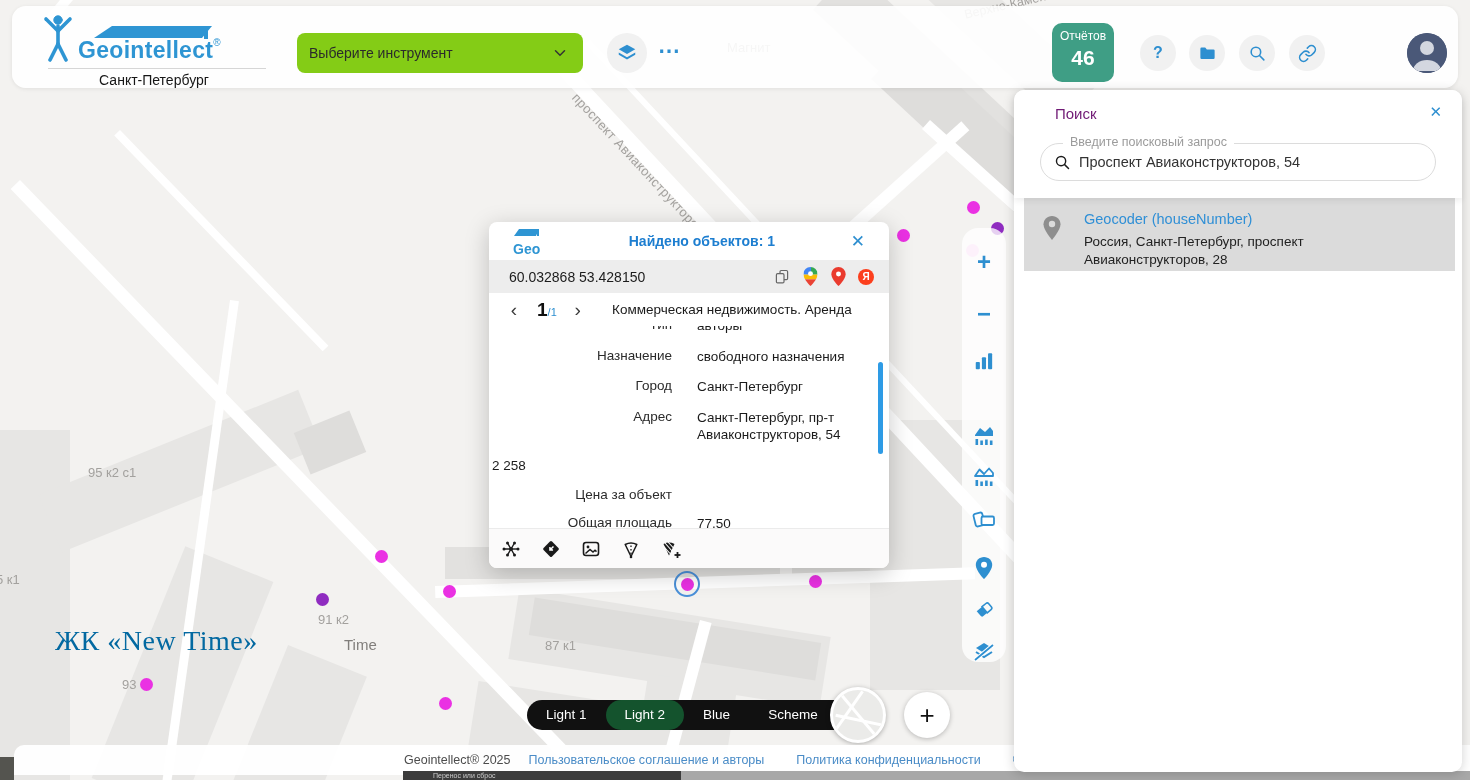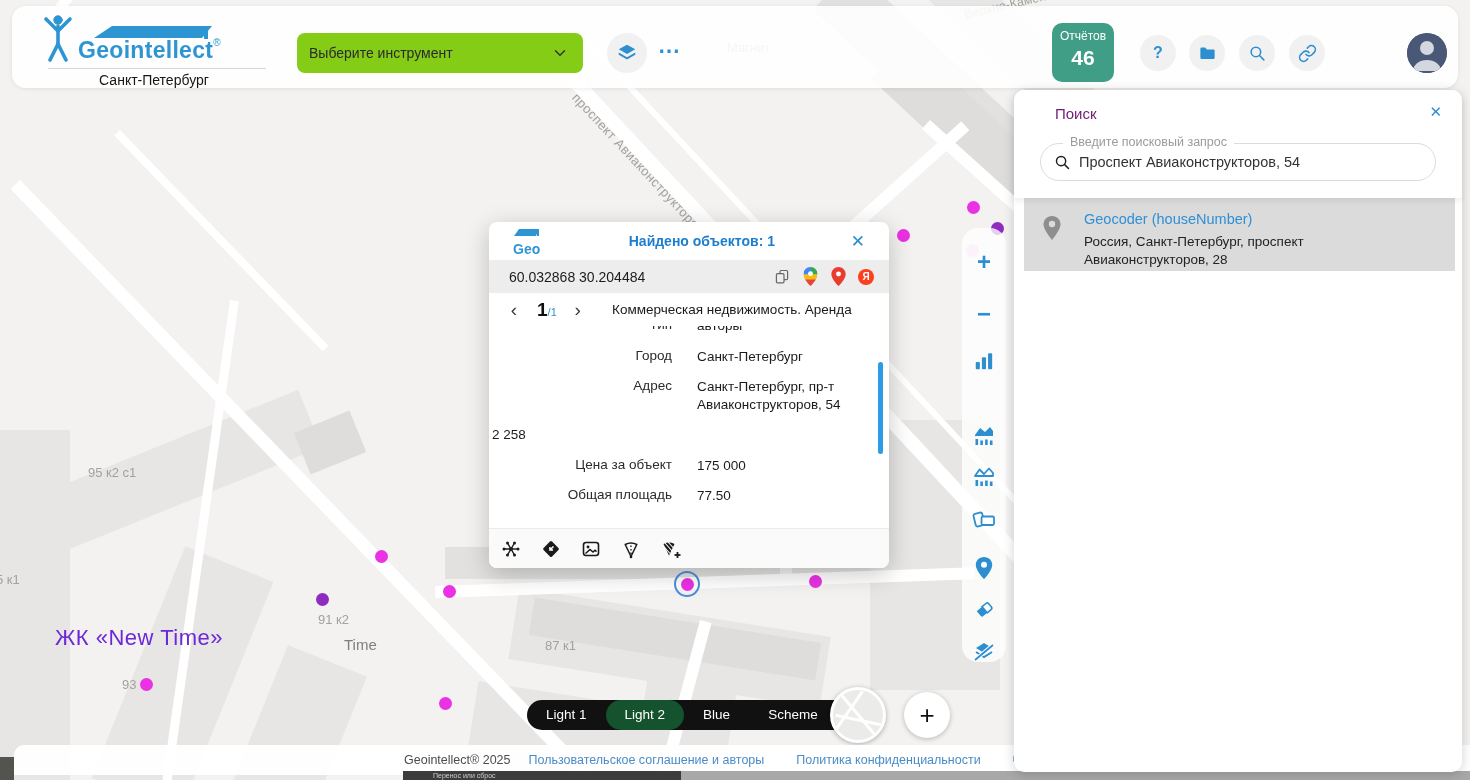--- a/index.html
+++ b/index.html
@@ -5,21 +5,21 @@
   * { margin:0; padding:0; box-sizing:border-box; }
   html,body { width:1470px; height:780px; overflow:hidden; font-family:"Liberation Sans", sans-serif; background:#f3f2f0; }
 
   
   .map { position:absolute; inset:0; background:#f3f2f0; z-index:0; }
   .bld { position:absolute; background:#e7e6e4; }
   .bld.dk { background:#dedddb; }
   .bld.md { background:#e2e1df; }
   .road { position:absolute; background:#ffffff; transform-origin:0 0; }
   .map-label { position:absolute; color:#a3a19e; font-size:13px; white-space:nowrap; }
-  .map-label.big { font-size:22px; color:#6d28d9; letter-spacing:.5px; }
+  .map-label.big { font-size:28px; color:#0369a1; letter-spacing:.5px;font-family:Liberation Serif, serif; }
   .map-label.poi { color:#807e7b; font-size:15px; }
   .marker { position:absolute; width:13px; height:13px; border-radius:50%; }
   .marker.magenta { background:#ea31e3; }
   .marker.purple { background:#8f2cc0; }
   .marker.pink { background:#f7c0ee; }
   .marker-ring { position:absolute; width:26px; height:26px; border:2px solid #4a90d9; border-radius:50%; background:transparent; }
 
   
   .header { position:absolute; left:12px; top:6px; right:12px; height:82px; background:rgba(255,255,255,.90);
             border-radius:14px; z-index:30; box-shadow:0 1px 4px rgba(0,0,0,.08); }
@@ -279,21 +279,21 @@
           <path d="M1 9 L6 2 L26 2 L23 9 Z" fill="#2e95d3"></path>
           <rect x="24" y="2" width="2" height="7" fill="#2e95d3"></rect>
         </svg>
       <span>Geo</span>
     </div>
     <div class="popup-title">Найдено объектов: 1</div>
     <div class="popup-close">✕</div>
   </div>
 
   <div class="coord-row">
-    <span class="coord-text">60.032868 30.204484</span>
+    <span class="coord-text">60.032868 53.428150</span>
     <span class="coord-icon">
       <svg width="16" height="17" viewBox="0 0 20 20">
           <rect x="7.5" y="2.5" width="9.5" height="11.5" rx="1.5" fill="none" stroke="#666" stroke-width="1.5"></rect>
           <rect x="3" y="6.5" width="9.5" height="11.5" rx="1.5" fill="#ededed" stroke="#666" stroke-width="1.5"></rect>
         </svg>
     </span>
     <span class="coord-icon">
       <svg width="15" height="19" viewBox="0 0 15 20">
           <defs>
             <clipPath id="gpin">
@@ -329,33 +329,36 @@
     <div class="popup-cat">Коммерческая недвижимость. Аренда</div>
   </div>
 
   <div class="fields">
     <div class="fields-inner">
       <div class="frow">
           <div class="flabel">Тип</div>
           <div class="fvalue">авторы</div>
         </div>
       <div class="frow">
+          <div class="flabel">Назначение</div>
+          <div class="fvalue">свободного назначения</div>
+        </div>
+      <div class="frow">
           <div class="flabel">Город</div>
           <div class="fvalue">Санкт-Петербург</div>
         </div>
       <div class="frow">
           <div class="flabel">Адрес</div>
           <div class="fvalue">Санкт-Петербург, пр-т Авиаконструкторов, 54</div>
         </div>
       <div class="frow">
           <div class="fvalue">2 258</div>
         </div>
       <div class="frow">
           <div class="flabel">Цена за объект</div>
-          <div class="fvalue">175 000</div>
         </div>
       <div class="frow">
           <div class="flabel">Общая площадь</div>
           <div class="fvalue">77.50</div>
         </div>
     </div>
     <div class="popup-scrollbar"></div>
   </div>
 
   <div class="popup-toolbar">

